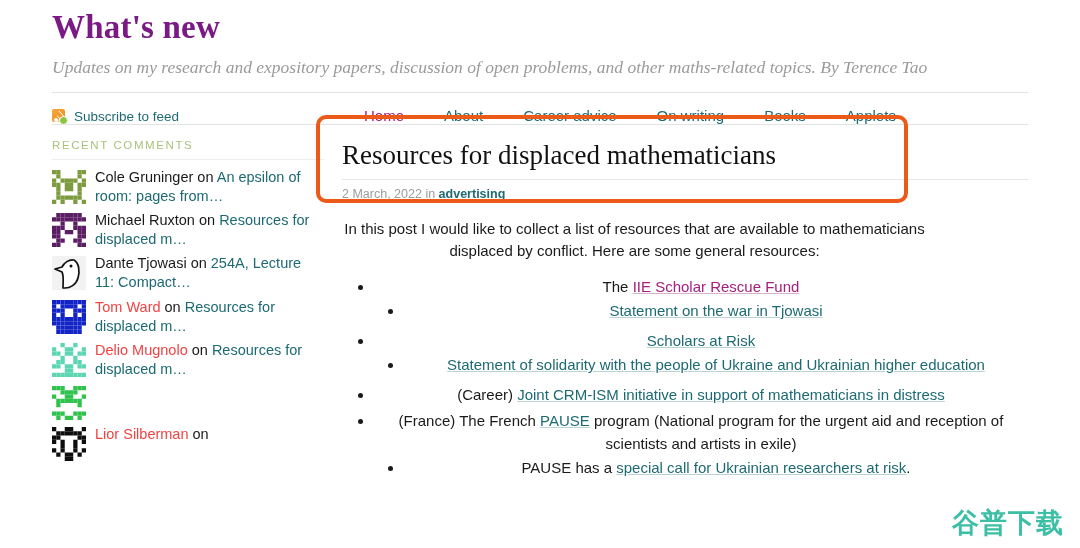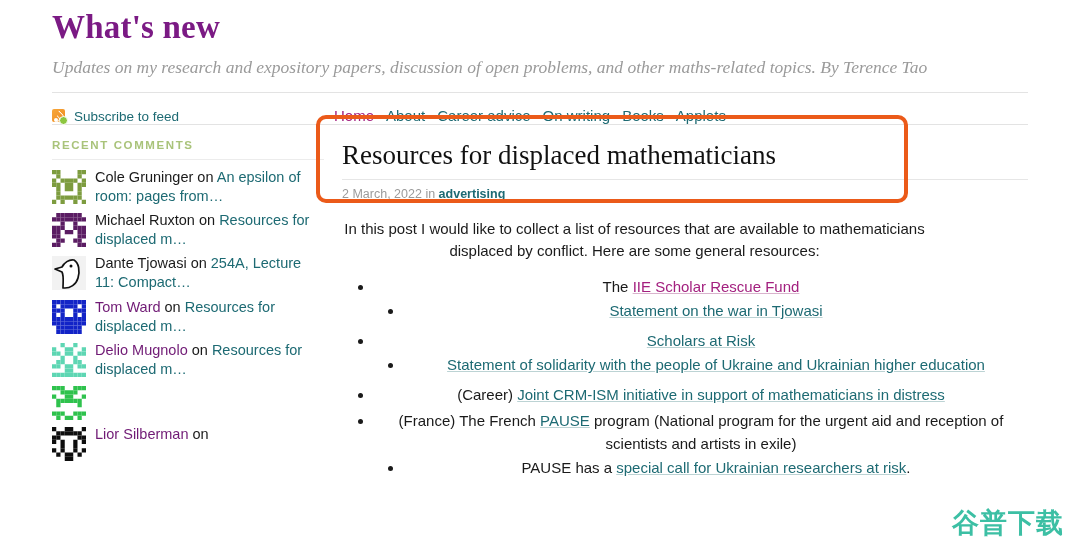--- a/index.html
+++ b/index.html
@@ -95,21 +95,22 @@
     border-radius: 50%;
   }
   #subscribe-link {
     font-size: 13.5px;
     color: #1d6a73;
     text-decoration: none;
   }
   #main-nav {
     display: flex;
     align-items: center;
-    gap: 12px;
+    gap: 40px;
+    margin-left: 30px;
   }
   .nav-item {
     font-size: 15px;
     color: #1d6a73;
     text-decoration: none;
     white-space: nowrap;
   }
   .nav-item.current {
     color: #a3207f;
   }
@@ -125,21 +126,21 @@
   #sidebar {
     width: 282px;
     flex: 0 0 282px;
     padding-right: 10px;
     box-sizing: border-box;
   }
   #recent-comments-heading {
     font-size: 11.5px;
     letter-spacing: 1.6px;
     color: #a9c37a;
-    font-weight: bold;
+    font-weight: normal;
     margin: 0 0 7px 0;
     padding: 0 0 8px 0;
     border-bottom: 1px solid #ececec;
   }
   .comment-item {
     display: flex;
     align-items: flex-start;
     margin-bottom: 4px;
   }
   .avatar {
@@ -149,21 +150,21 @@
     margin: 3px 9px 0 0;
     background: #ffffff;
   }
   .comment-text {
     font-size: 14.5px;
     line-height: 1.32;
     color: #1a1a1a;
     padding-top: 1px;
   }
   .comment-text .author-plain { color: #1a1a1a; }
-  .comment-text .author-link { color: #701a75; text-decoration: none; }
+  .comment-text .author-link { color: #ef4444; text-decoration: none; }
   .comment-text .on-word { color: #1a1a1a; }
   .comment-text .post-link { color: #1d6a73; text-decoration: none; }
 
   
   #main-col {
     flex: 1 1 auto;
     min-width: 0;
     padding-left: 8px;
   }
   #post-header-box {

